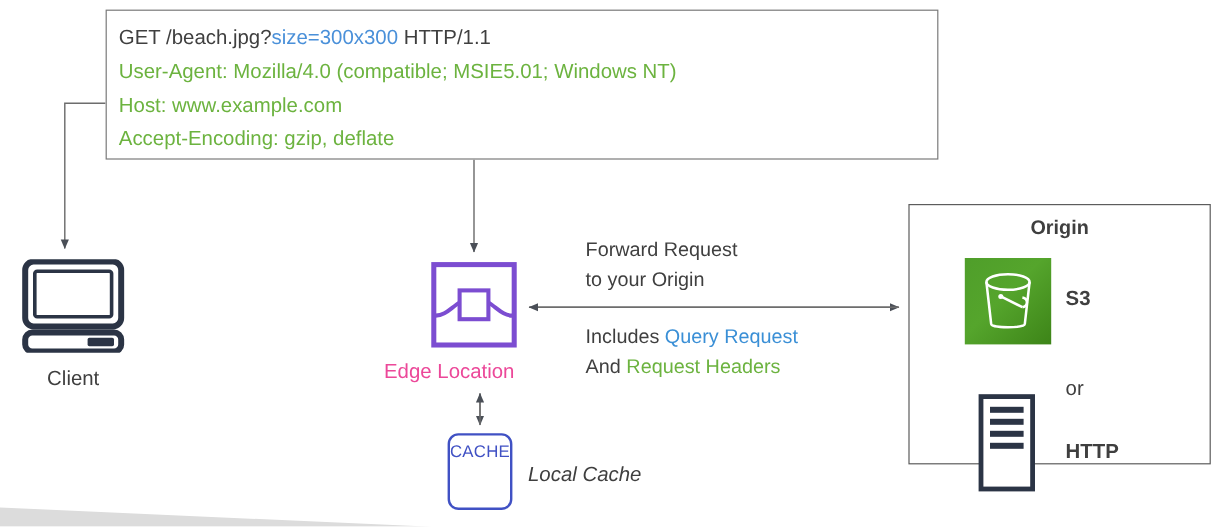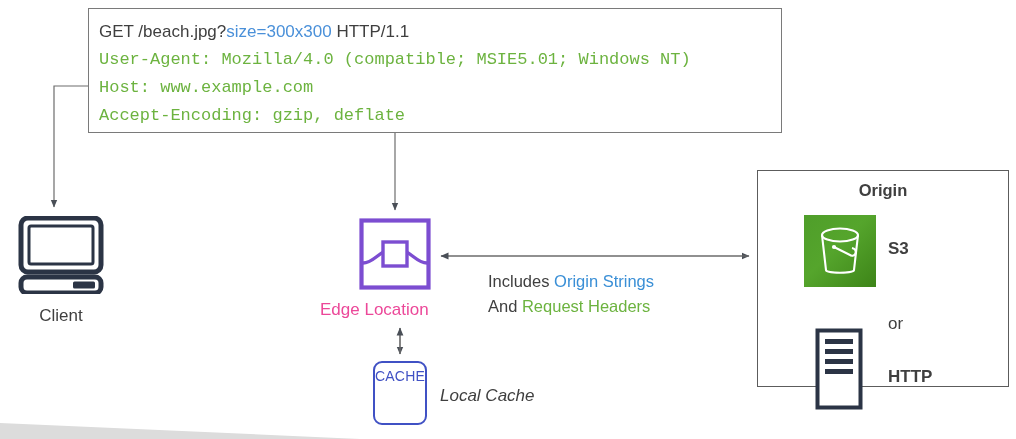--- a/index.html
+++ b/index.html
@@ -41,21 +41,21 @@
     box-sizing: border-box;
     padding: 9px 0 0 10px;
   }
   .req-line {
     font-size: 17px;
     line-height: 28px;
     white-space: nowrap;
     color: #3f3f3f;
   }
   .req-line .blue { color: #4a90d9; }
-  .req-line.green { color: #6cb33f; font-family: Liberation Mono, monospace; }
+  .req-line.green { color: #6cb33f; }
 
   
   .arrows {
     position: absolute;
     left: 0;
     top: 0;
     width: 1016px;
     height: 439px;
     pointer-events: none;
   }
@@ -258,22 +258,26 @@
     <path d="M4,45 C16,45 20,31 36,31 C52,31 56,45 68,45" fill="none" stroke="#7c4dd1" stroke-width="3.4"></path>
     <rect x="24" y="24" width="24" height="24" fill="#ffffff" stroke="#7c4dd1" stroke-width="3.4"></rect>
   </svg>
   <div class="edge-label">Edge Location</div>
 
   <div class="cache-icon">
     <div class="cache-text">CACHE</div>
   </div>
   <div class="cache-label">Local Cache</div>
 
+  <div class="mid-text t1">
+    <div>Forward Request</div>
+    <div>to your Origin</div>
+  </div>
   <div class="mid-text t2">
-    <div><span>Includes </span><span class="blue">Origin Strings</span></div>
+    <div><span>Includes </span><span class="blue">Query Request</span></div>
     <div><span>And </span><span class="green">Request Headers</span></div>
   </div>
 
   <div class="origin-box">
     <div class="origin-title">Origin</div>
 
     <div class="s3-icon">
       <svg viewBox="0 0 72 72" width="72" height="72">
         <ellipse cx="36" cy="20" rx="18" ry="6.5" fill="none" stroke="#ffffff" stroke-width="2.1"></ellipse>
         <path d="M18,20 L22,55 C22,58.6 50,58.6 50,55 L54,20" fill="none" stroke="#ffffff" stroke-width="2.1"></path>

